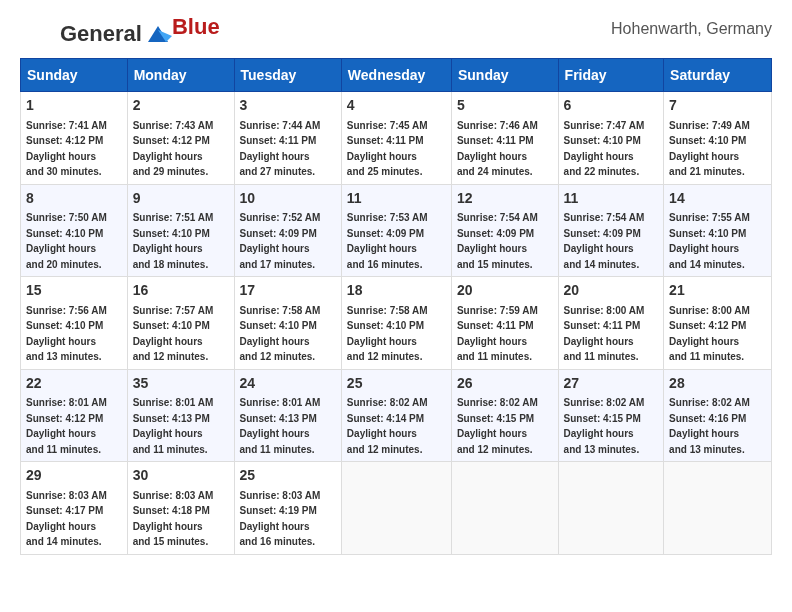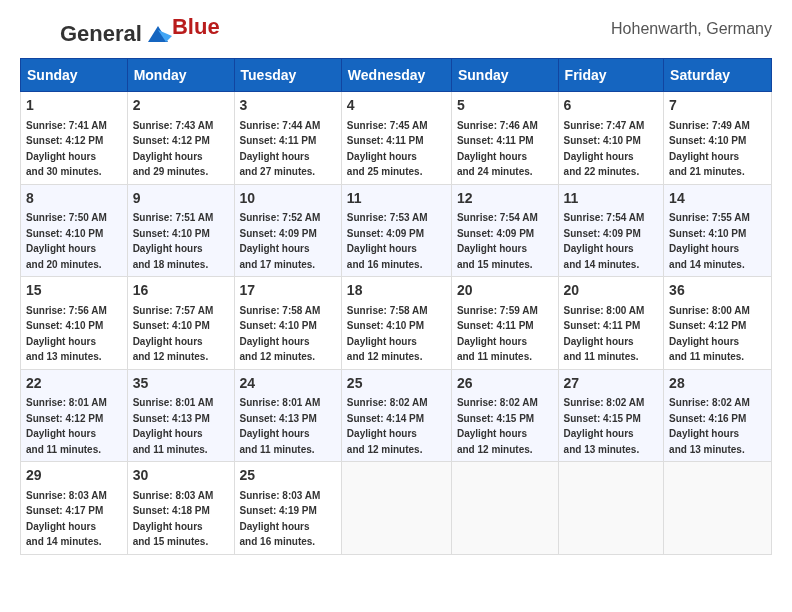--- a/index.html
+++ b/index.html
@@ -149,21 +149,21 @@
         <td><span class="day-number">11</span><span class="day-info">Sunrise: 7:54 AM<br>Sunset: 4:09 PM<br>Daylight hours<br>and 14 minutes.</span></td>
         <td><span class="day-number">14</span><span class="day-info">Sunrise: 7:55 AM<br>Sunset: 4:10 PM<br>Daylight hours<br>and 14 minutes.</span></td>
       </tr>
       <tr>
         <td><span class="day-number">15</span><span class="day-info">Sunrise: 7:56 AM<br>Sunset: 4:10 PM<br>Daylight hours<br>and 13 minutes.</span></td>
         <td><span class="day-number">16</span><span class="day-info">Sunrise: 7:57 AM<br>Sunset: 4:10 PM<br>Daylight hours<br>and 12 minutes.</span></td>
         <td><span class="day-number">17</span><span class="day-info">Sunrise: 7:58 AM<br>Sunset: 4:10 PM<br>Daylight hours<br>and 12 minutes.</span></td>
         <td><span class="day-number">18</span><span class="day-info">Sunrise: 7:58 AM<br>Sunset: 4:10 PM<br>Daylight hours<br>and 12 minutes.</span></td>
         <td><span class="day-number">20</span><span class="day-info">Sunrise: 7:59 AM<br>Sunset: 4:11 PM<br>Daylight hours<br>and 11 minutes.</span></td>
         <td><span class="day-number">20</span><span class="day-info">Sunrise: 8:00 AM<br>Sunset: 4:11 PM<br>Daylight hours<br>and 11 minutes.</span></td>
-        <td><span class="day-number">36</span><span class="day-info">Sunrise: 8:00 AM<br>Sunset: 4:12 PM<br>Daylight hours<br>and 11 minutes.</span></td>
+        <td><span class="day-number">21</span><span class="day-info">Sunrise: 8:00 AM<br>Sunset: 4:12 PM<br>Daylight hours<br>and 11 minutes.</span></td>
       </tr>
       <tr>
         <td><span class="day-number">22</span><span class="day-info">Sunrise: 8:01 AM<br>Sunset: 4:12 PM<br>Daylight hours<br>and 11 minutes.</span></td>
         <td><span class="day-number">35</span><span class="day-info">Sunrise: 8:01 AM<br>Sunset: 4:13 PM<br>Daylight hours<br>and 11 minutes.</span></td>
         <td><span class="day-number">24</span><span class="day-info">Sunrise: 8:01 AM<br>Sunset: 4:13 PM<br>Daylight hours<br>and 11 minutes.</span></td>
         <td><span class="day-number">25</span><span class="day-info">Sunrise: 8:02 AM<br>Sunset: 4:14 PM<br>Daylight hours<br>and 12 minutes.</span></td>
         <td><span class="day-number">26</span><span class="day-info">Sunrise: 8:02 AM<br>Sunset: 4:15 PM<br>Daylight hours<br>and 12 minutes.</span></td>
         <td><span class="day-number">27</span><span class="day-info">Sunrise: 8:02 AM<br>Sunset: 4:15 PM<br>Daylight hours<br>and 13 minutes.</span></td>
         <td><span class="day-number">28</span><span class="day-info">Sunrise: 8:02 AM<br>Sunset: 4:16 PM<br>Daylight hours<br>and 13 minutes.</span></td>
       </tr>

